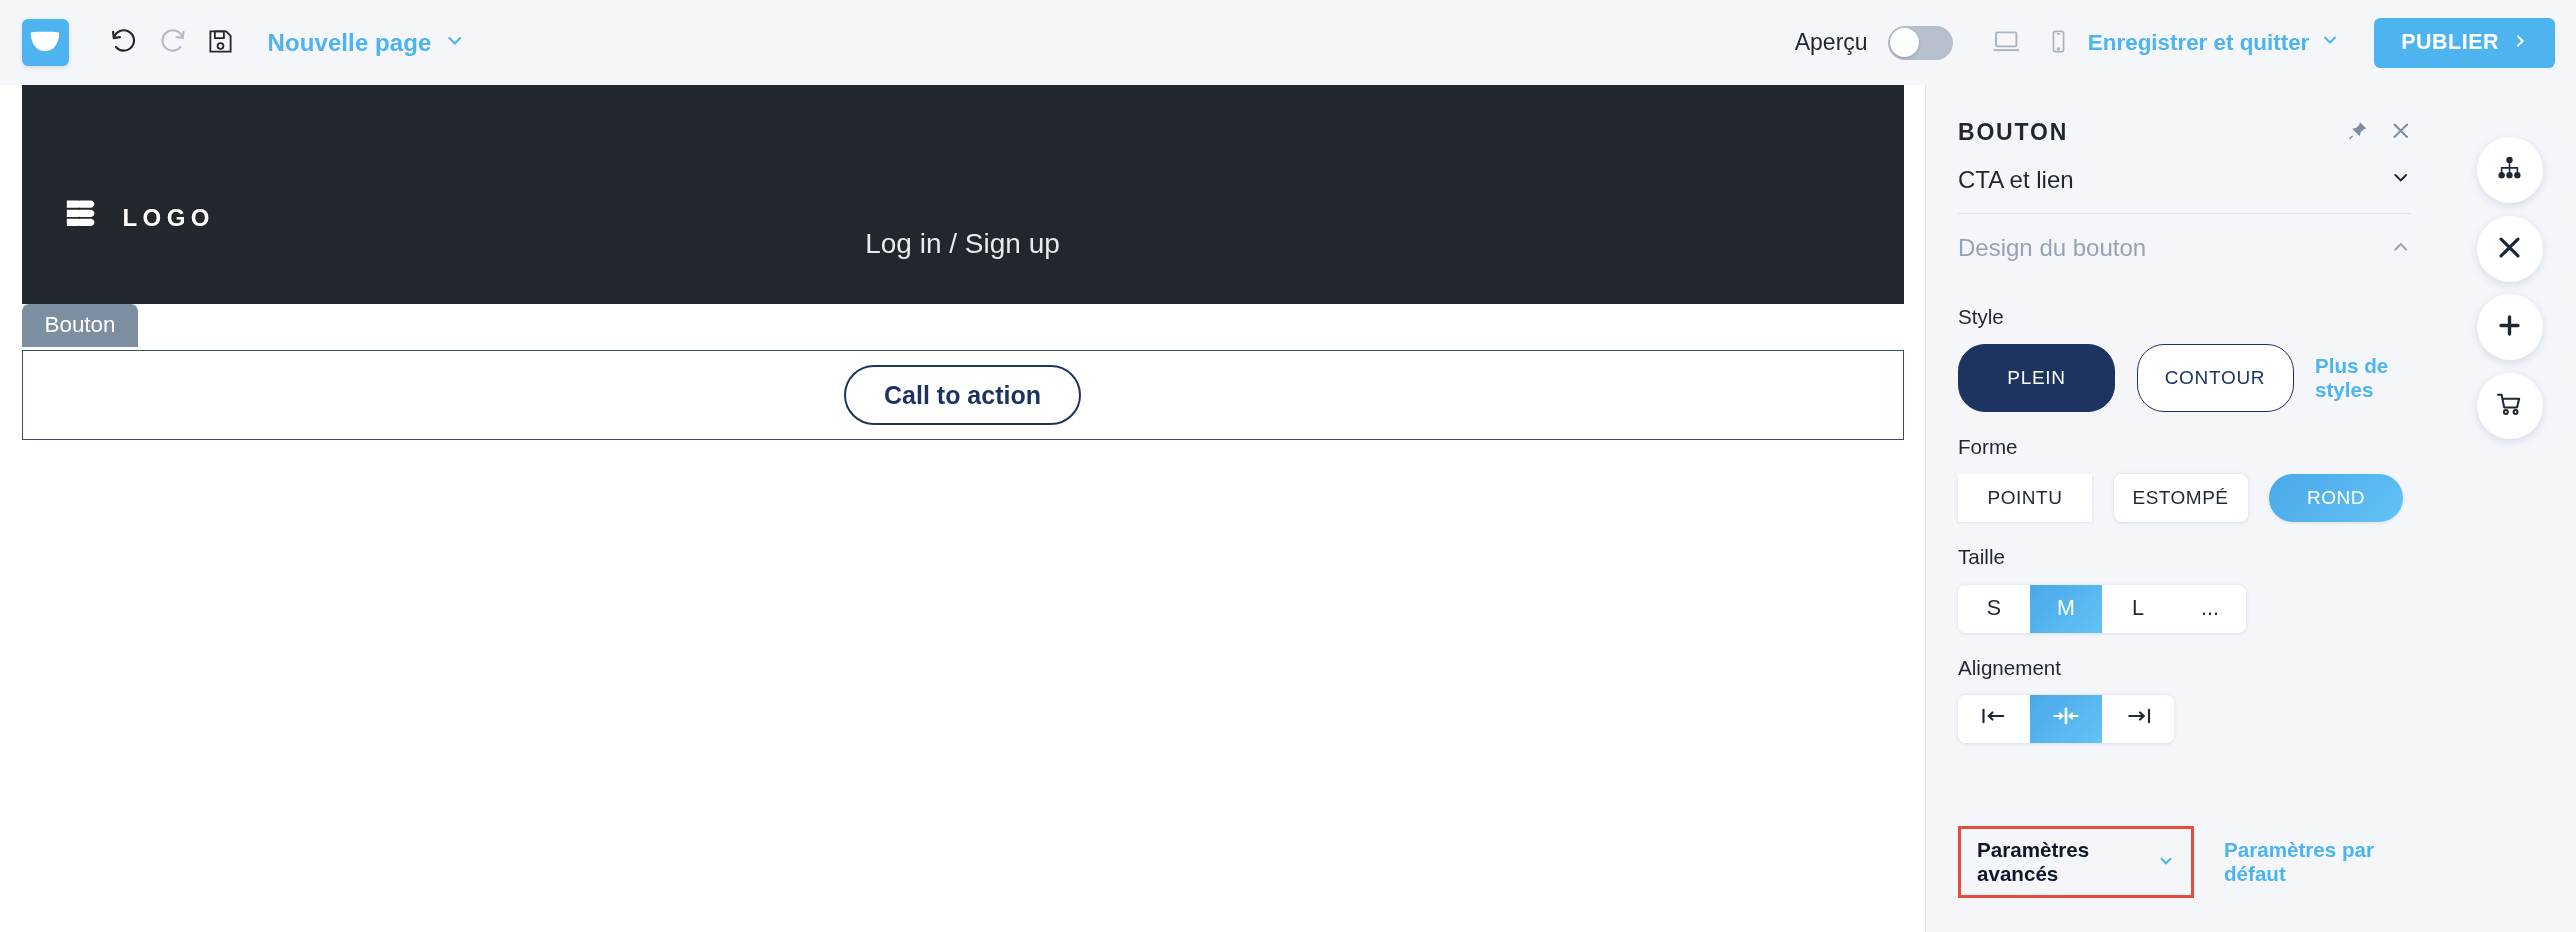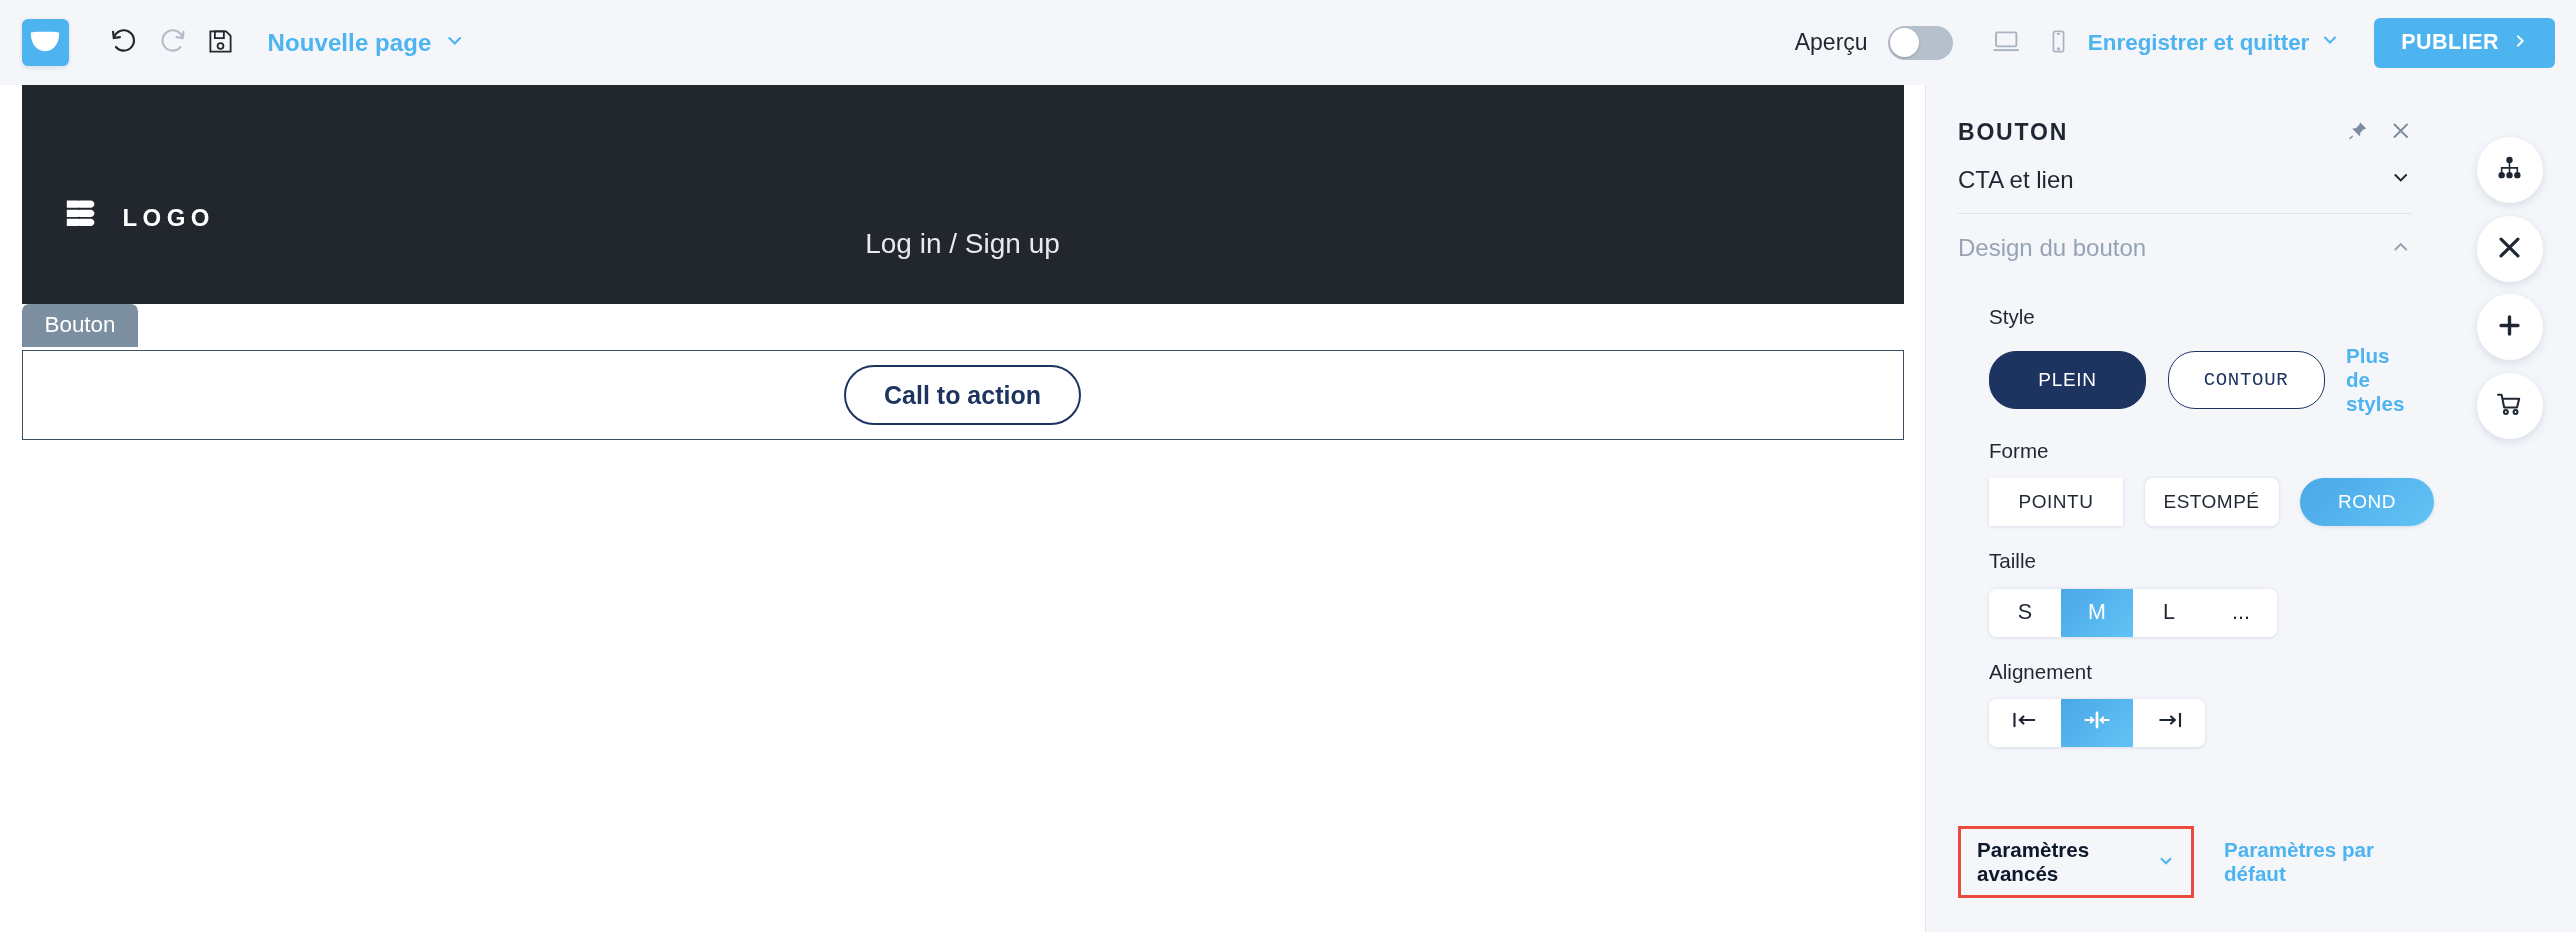--- a/index.html
+++ b/index.html
@@ -215,38 +215,38 @@
     display: flex;
     align-items: center;
     height: 68px;
     cursor: pointer;
   }
   .section-row.divided { border-bottom: 0.9px solid #dfe4ec; }
   .section-label { font-size: 24px; color: #1f2733; }
   .section-label.muted { color: #96a3b5; }
   .chev { margin-left: auto; }
 
-  .field { margin-top: 23px; margin-left: 31px; }
+  .field { margin-top: 23px; }
   .field-label {
     font-size: 20.6px;
     color: #1f2733;
     margin-bottom: 15.2px;
   }
   .pill-row { display: flex; align-items: center; gap: 21.5px; }
   .pill {
-    height: 58px;
+    height: 68px;
     min-width: 157px;
     border-radius: 27px;
     display: flex; align-items: center; justify-content: center;
     font-size: 19px;
     letter-spacing: 0.7px;
     cursor: pointer;
   }
   .pill.filled { background: #1d3461; color: #fff; border: 1.8px solid #1d3461; }
-  .pill.outline { background: #fff; color: #1d3461; border: 1.8px solid #1d3461; font-family: Liberation Mono, monospace; }
+  .pill.outline { background: #fff; color: #1d3461; border: 1.8px solid #1d3461; }
   .link-blue {
     color: #4db4f0;
     font-size: 20.6px;
     font-weight: bold;
     cursor: pointer;
   }
 
   .shape-row { display: flex; align-items: center; gap: 21.5px; }
   .shape-btn {
     height: 48px;

